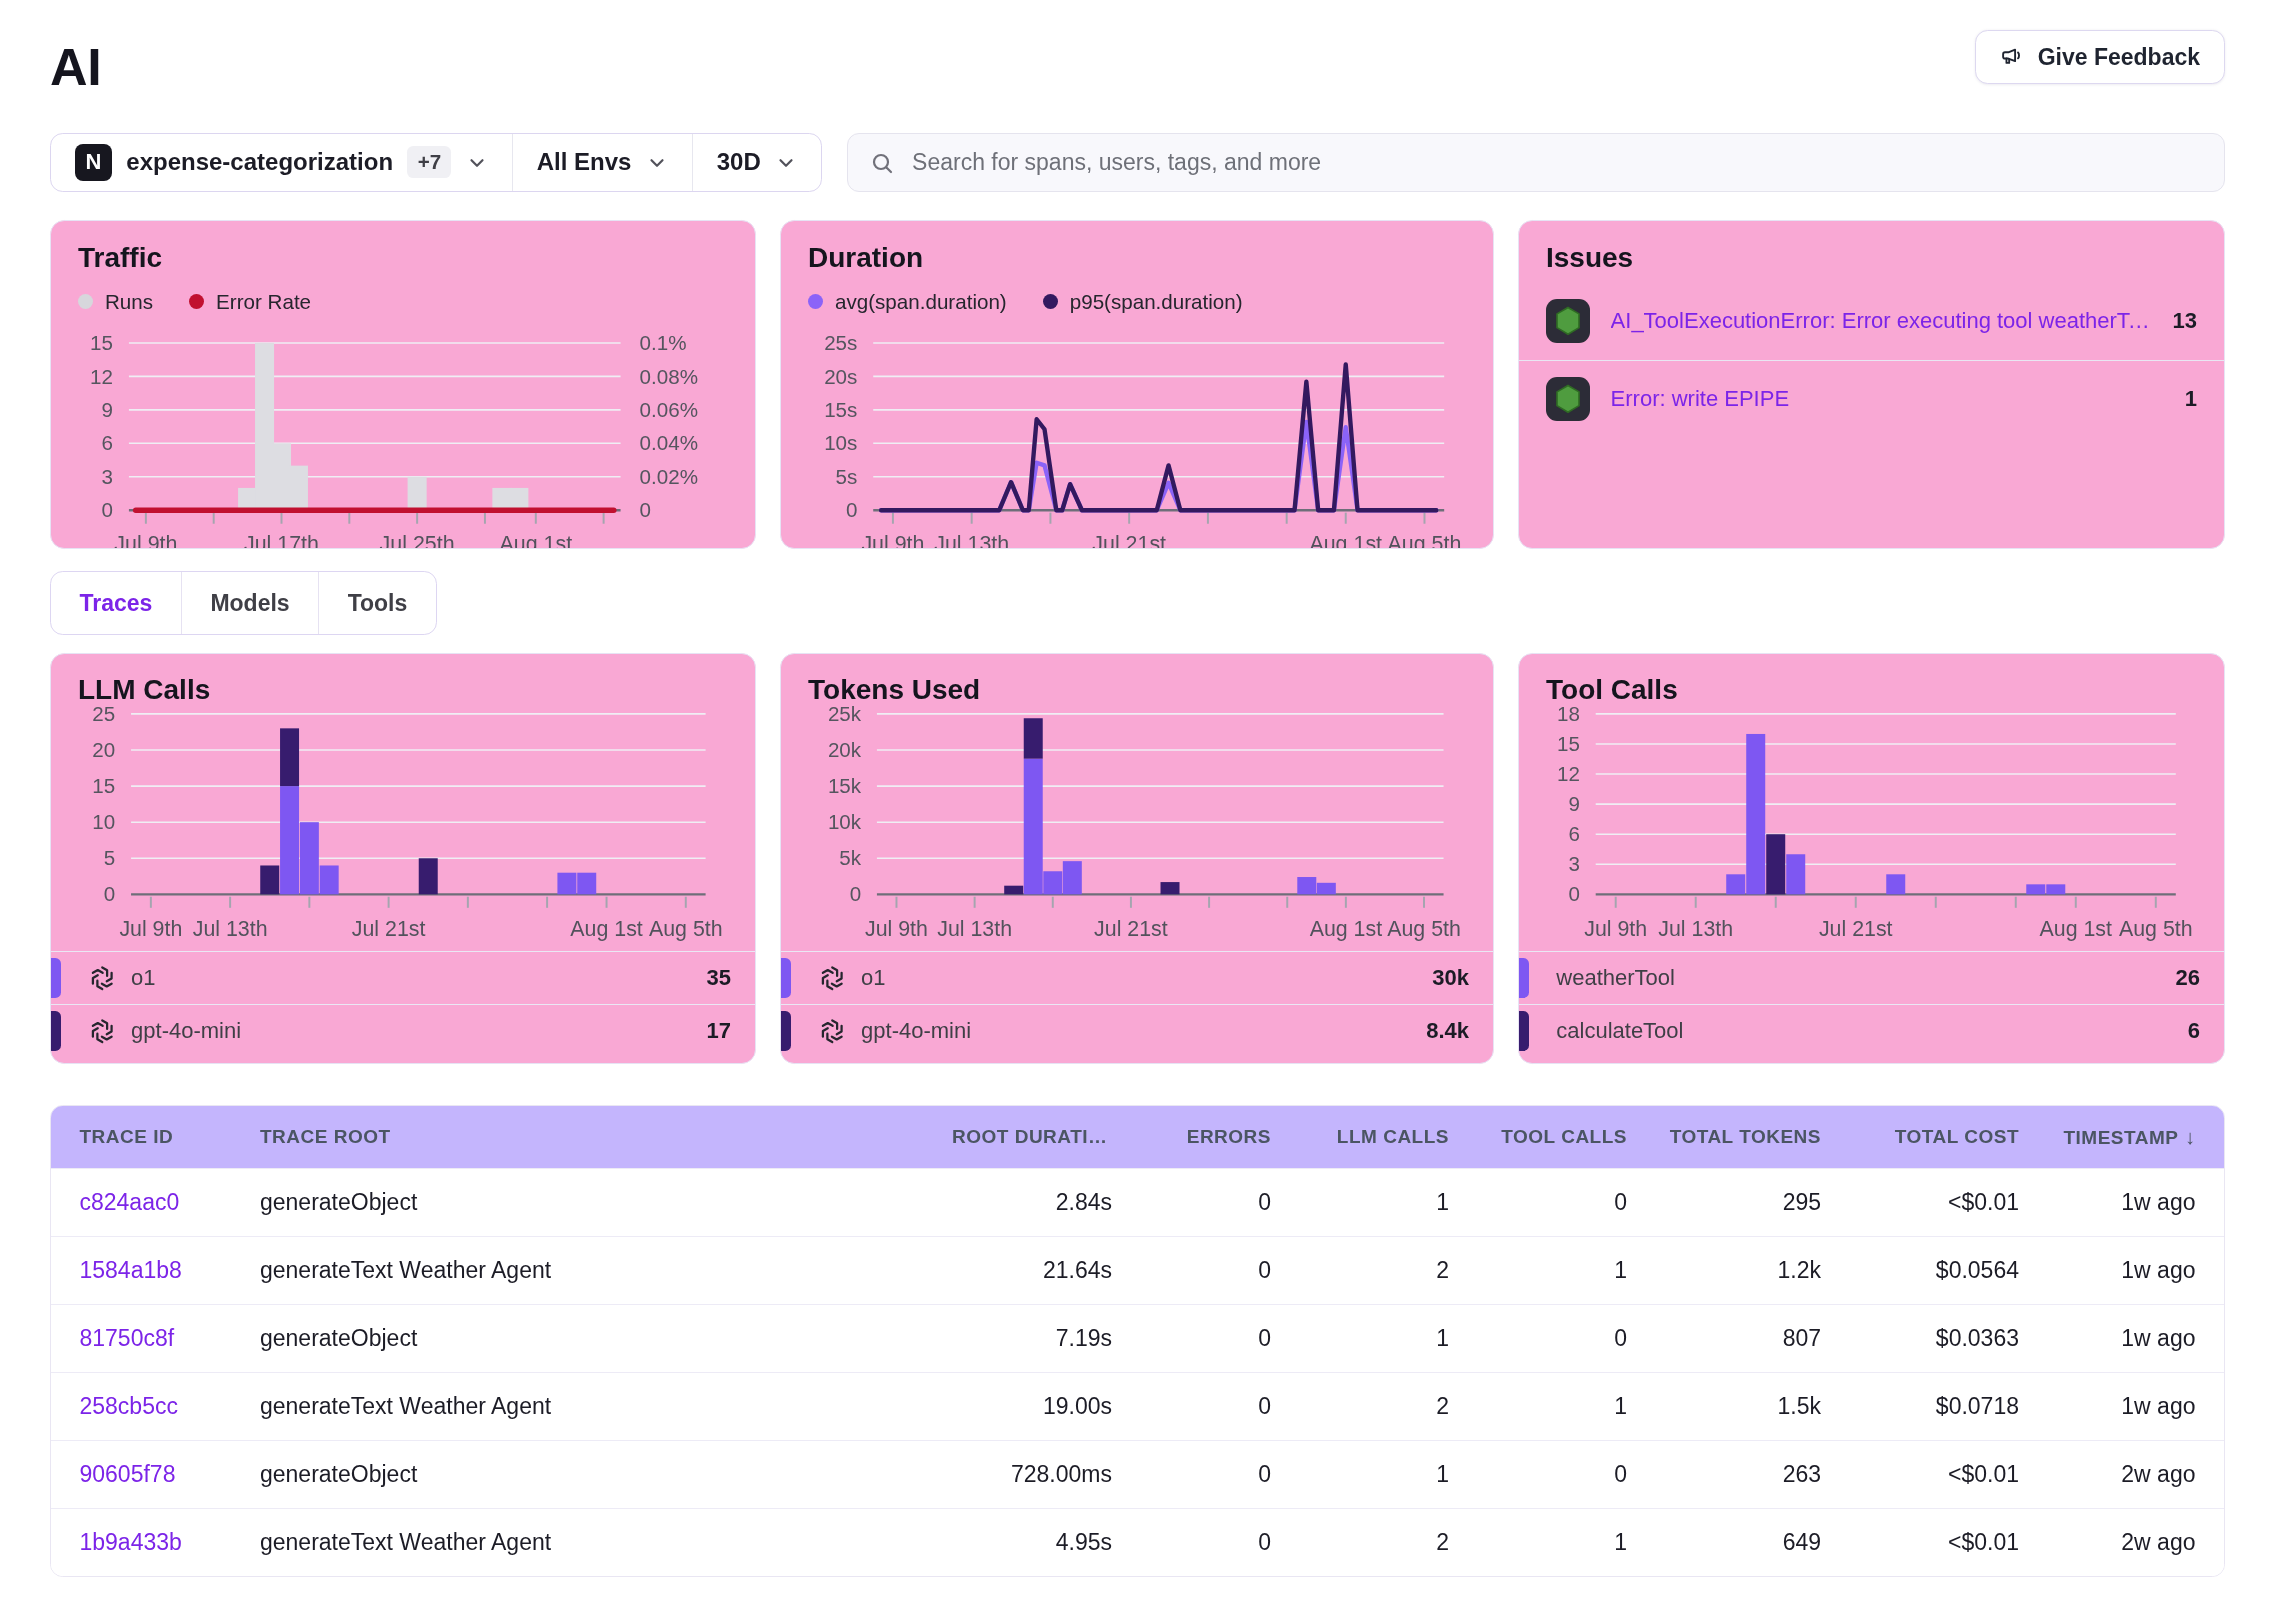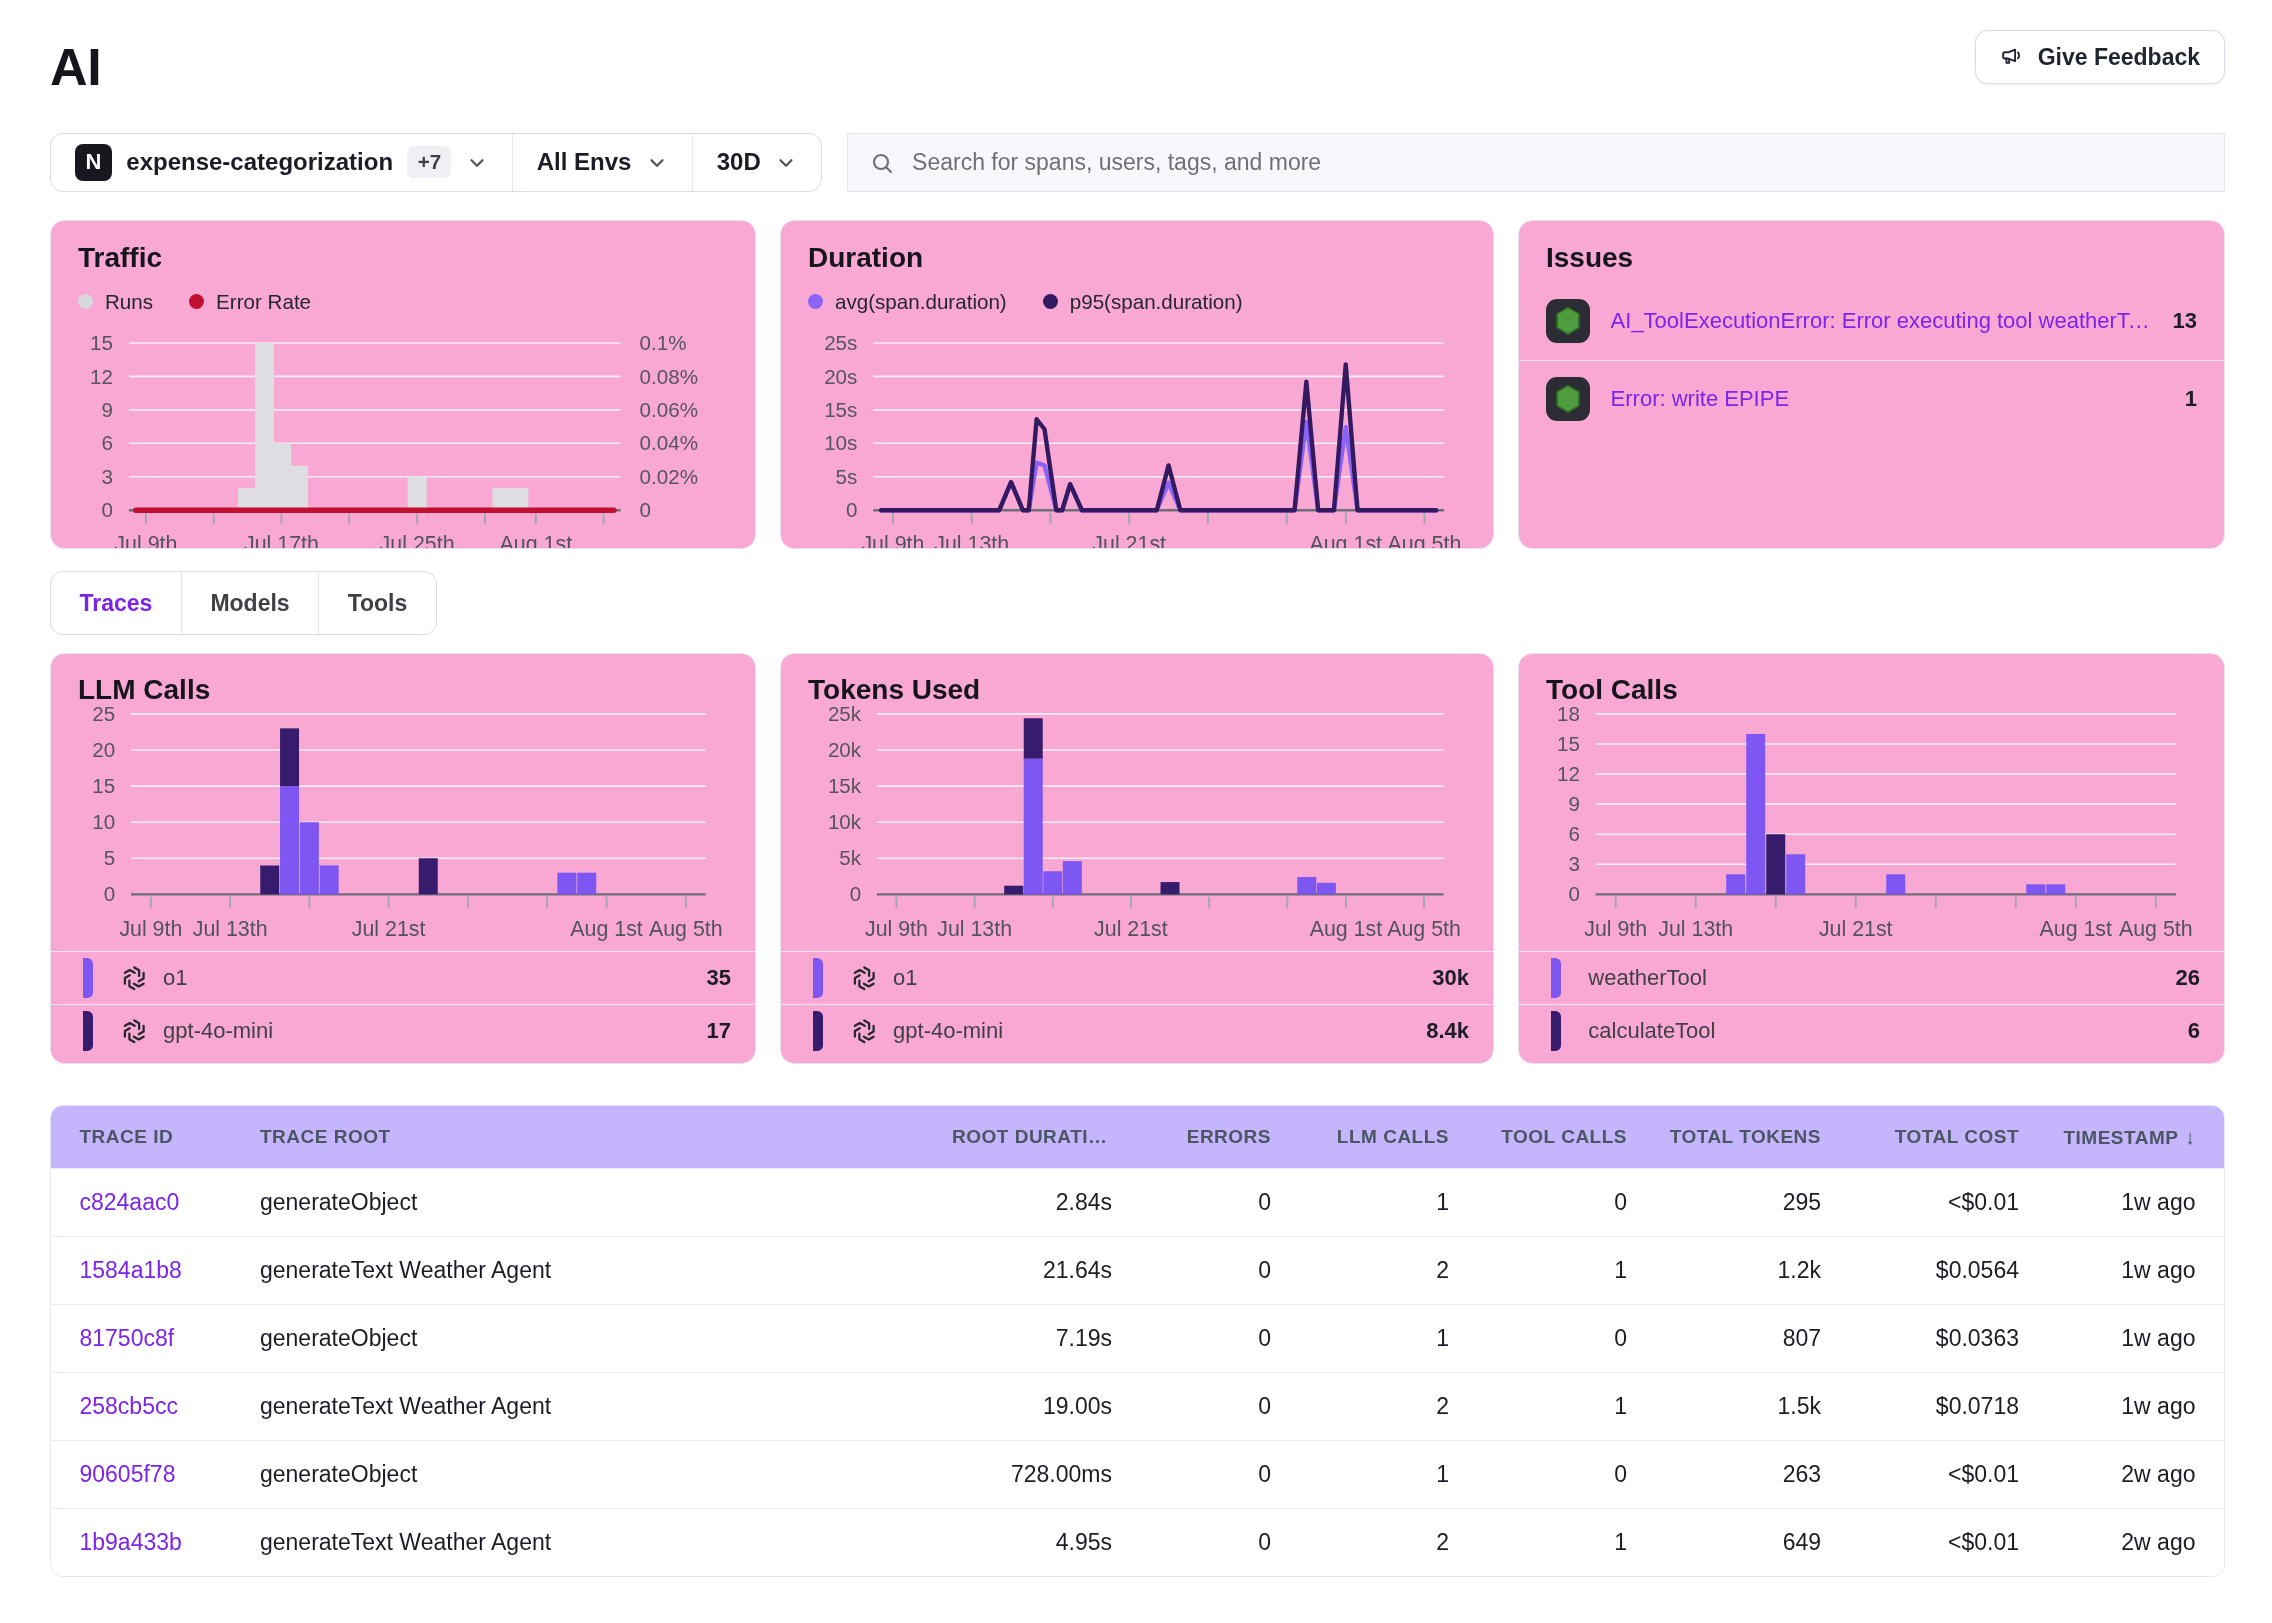--- a/index.html
+++ b/index.html
@@ -28,39 +28,39 @@
   
   .filter-row { display:flex; margin-top:36px; gap:25px; }
   .filter-group { display:flex; align-items:stretch; height:59px; border:1.6px solid #dcd6f0; border-radius:12.7px; background:#fff; }
   .filter-item { display:flex; align-items:center; gap:14.3px; padding:0 24px; font-size:24px; font-weight:700; color:#1c1c26; cursor:pointer; }
   .filter-item + .filter-item { border-left:1.6px solid #e7e7ef; }
   .n-logo { width:37px; height:37px; border-radius:8px; background:#17171f; color:#fff; display:flex;
     align-items:center; justify-content:center; font-size:22px; font-weight:700; }
   .plus-badge { background:#f0f0f4; color:#3f3f46; font-weight:600; font-size:20.6px; padding:4px 10.3px; border-radius:6.3px; }
   .chev { color:#52525b; display:flex; margin-top:2.4px; }
   .search-box { flex:1; display:flex; align-items:center; gap:16px; height:59px; border:1.6px solid #e5e4ee;
-    border-radius:2px; background:#f8f8fc; padding:8px 22px; }
+    border-radius:12px; background:#f8f8fc; padding:8px 22px; }
   .search-box input { flex:1; border:0; outline:0; background:transparent; font-size:23px; color:#26262e; font-family:inherit; }
   .search-box input::placeholder { color:#6e7078; }
 
   
   .cards-row { display:grid; grid-template-columns:706px 714px 1fr; gap:24px; margin-top:28.5px; }
   .cards-row.row1 { grid-auto-rows:329px; }
   .cards-row.row2 { grid-auto-rows:411px; margin-top:17.4px; }
   .card { border:1.6px solid #e7e3f4; border-radius:14.3px; background:#f9a8d4; overflow:hidden; }
   .card-pad { padding:20.6px 27px 0; }
   .card-title { font-size:28px; font-weight:800; color:#15151e; }
   .dot-legend { display:flex; gap:36px; margin:16px 0 21px; }
   .dot-legend .li { display:flex; align-items:center; gap:12px; font-size:20.6px; color:#26262e; }
   .dot { width:15px; height:15px; border-radius:50%; flex:none; }
   .chart { width:100%; }
 
   
   .card-legend { margin-top:3.2px; }
-  .cl-row { display:flex; align-items:center; height:53px; border-top:1.6px solid #eae7f4; padding-right:24px; gap:14.3px; cursor:pointer;padding-left:32px; }
+  .cl-row { display:flex; align-items:center; height:53px; border-top:1.6px solid #eae7f4; padding-right:24px; gap:14.3px; cursor:pointer; }
   .cl-swatch { width:10.3px; height:40px; border-radius:0 5.6px 5.6px 0; margin-right:12.7px; flex:none; }
   .cl-icon { display:flex; flex:none; }
   .cl-label { font-size:22px; color:#3f3f46; flex:1; white-space:nowrap; overflow:hidden; text-overflow:ellipsis; }
   .cl-value { font-size:22px; font-weight:600; color:#1c1c26; }
 
   
   .issues-title { padding:20.6px 27px 8px; }
   .irow { display:flex; align-items:center; gap:20.6px; padding:0 27px; height:78px; cursor:pointer; }
   .irow + .irow { border-top:1.6px solid #e9e6f3; }
   .issue-icon { display:flex; flex:none; }

